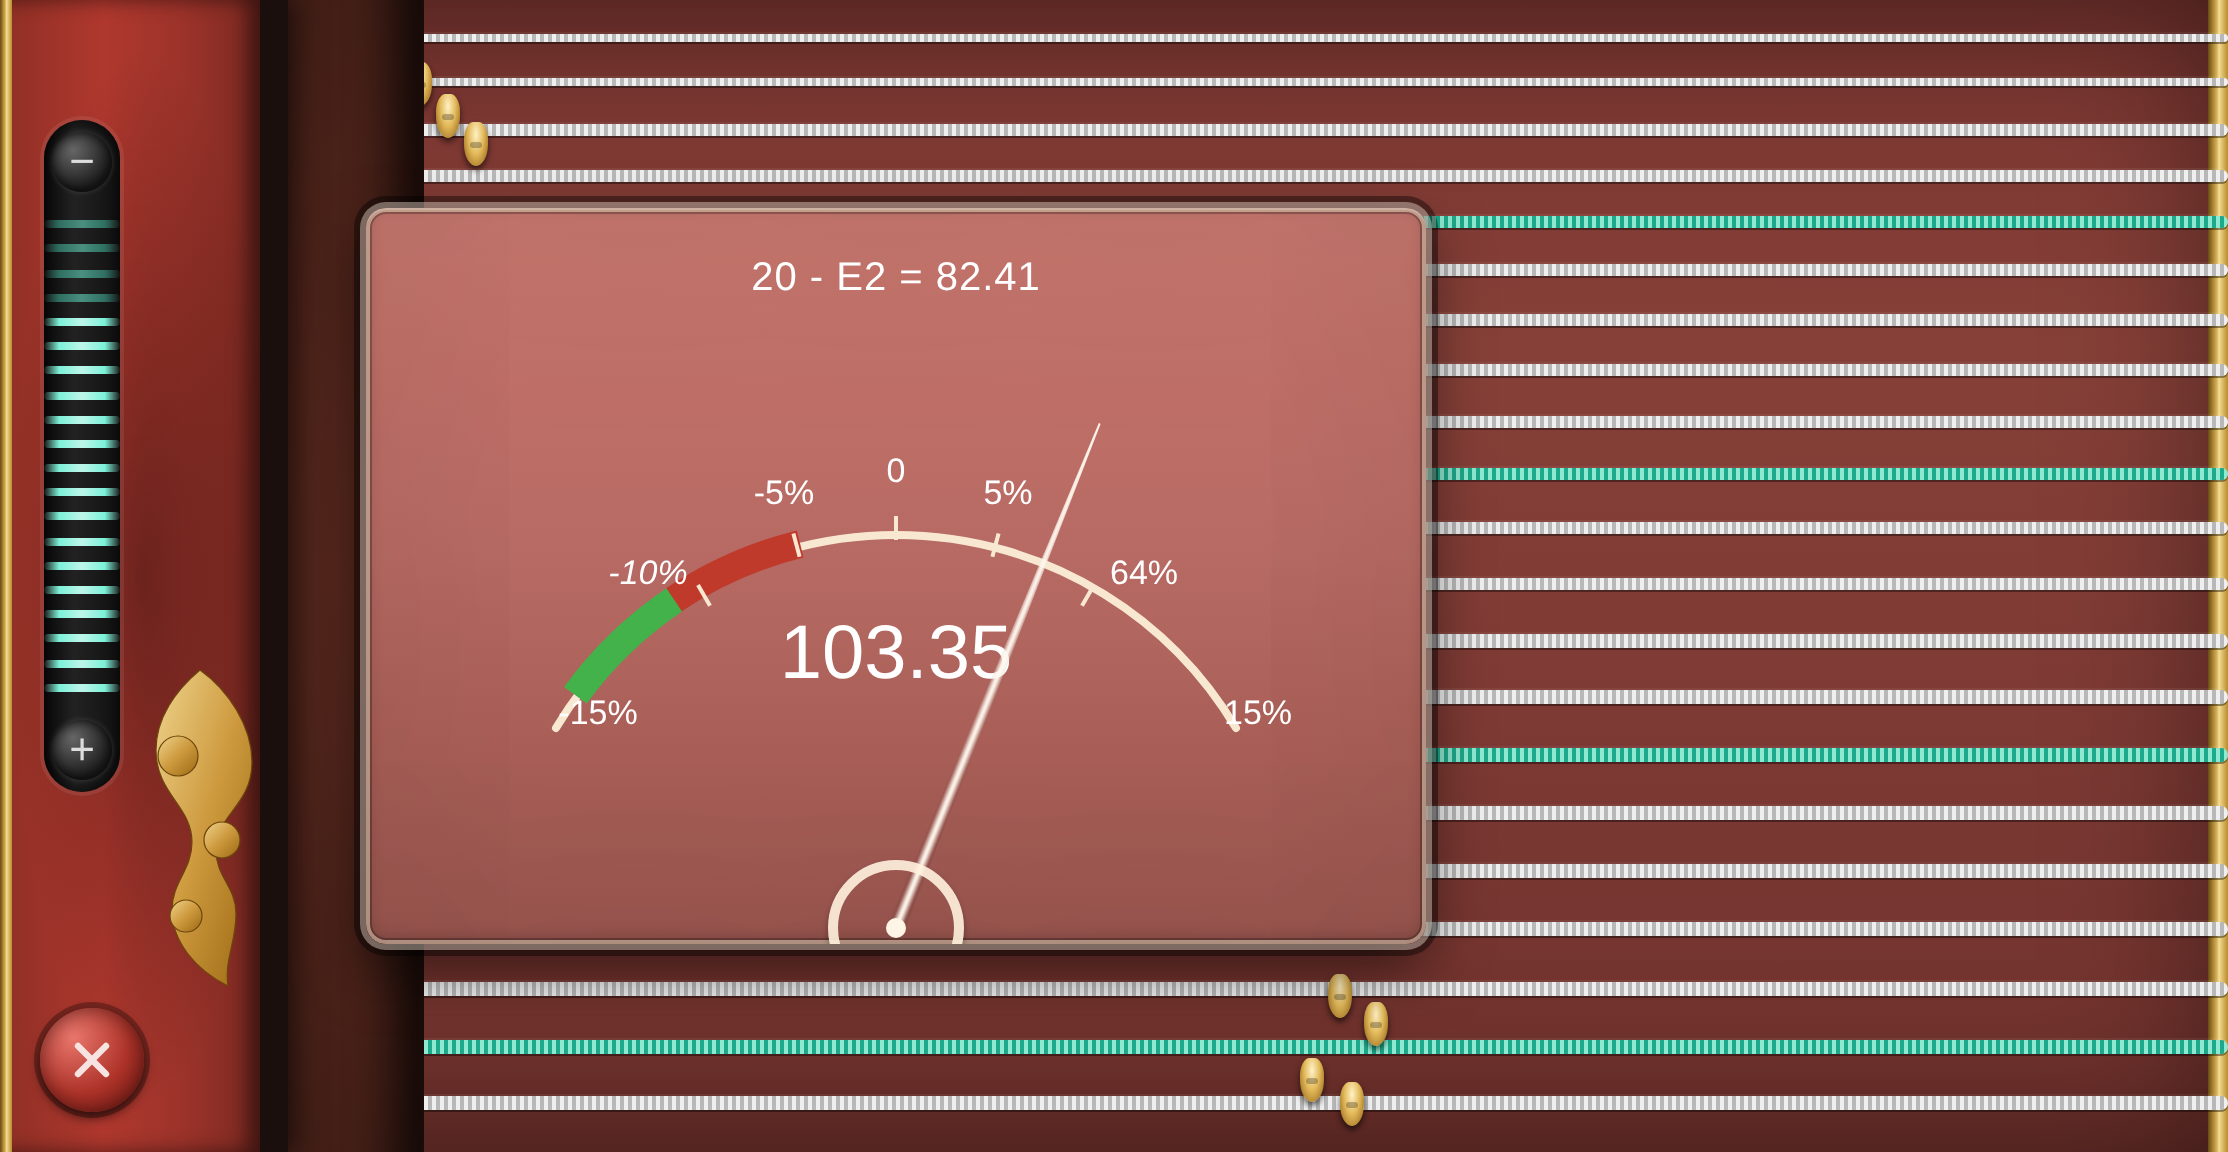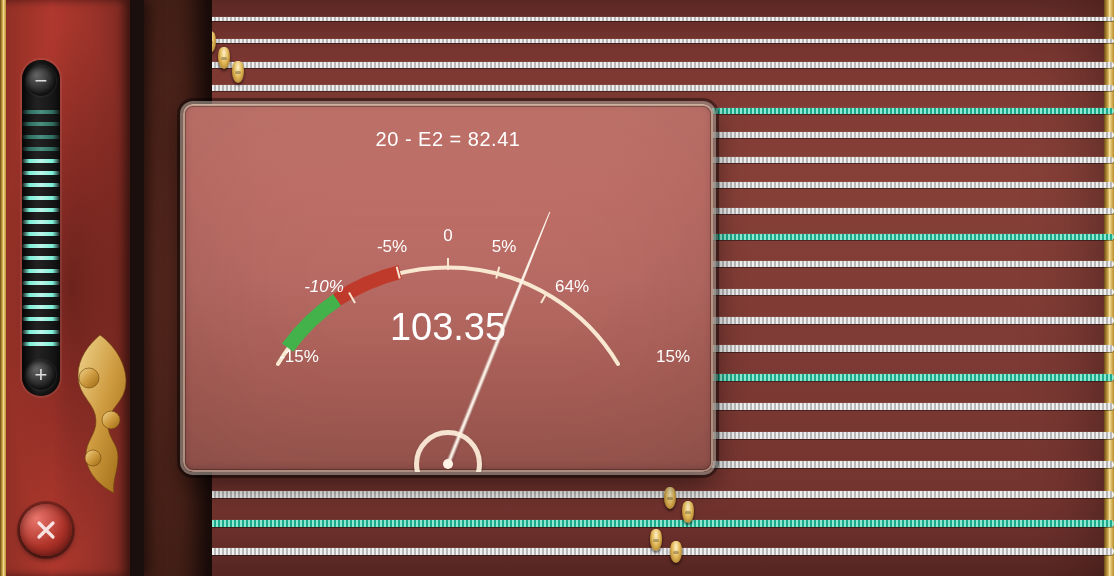--- a/index.html
+++ b/index.html
@@ -380,21 +380,21 @@
           <line x1="364" y1="128.5" x2="358" y2="138.9"></line>
         </g>
       </svg>
 
       <div class="scale-label" style="left:72px;  top:193px;margin-left:44px;">-15%</div>
       <div class="scale-label" style="left:141px; top:123px;font-style:italic;">-10%</div>
       <div class="scale-label" style="left:209px; top:83px;">-5%</div>
       <div class="scale-label" style="left:265px; top:72px;">0</div>
       <div class="scale-label" style="left:321px; top:83px;">5%</div>
       <div class="scale-label" style="left:389px; top:123px;">64%</div>
-      <div class="scale-label" style="left:446px; top:193px;margin-left:44px;">15%</div>
+      <div class="scale-label" style="left:446px; top:193px;">15%</div>
     </div>
 
     <div class="reading">103.35</div>
 
     <div class="needle" id="needle" style="transform: rotate(22deg);">
       <div class="shaft"></div>
     </div>
     <div class="hub">
       <div class="ring"></div>
       <div class="knob"></div>

